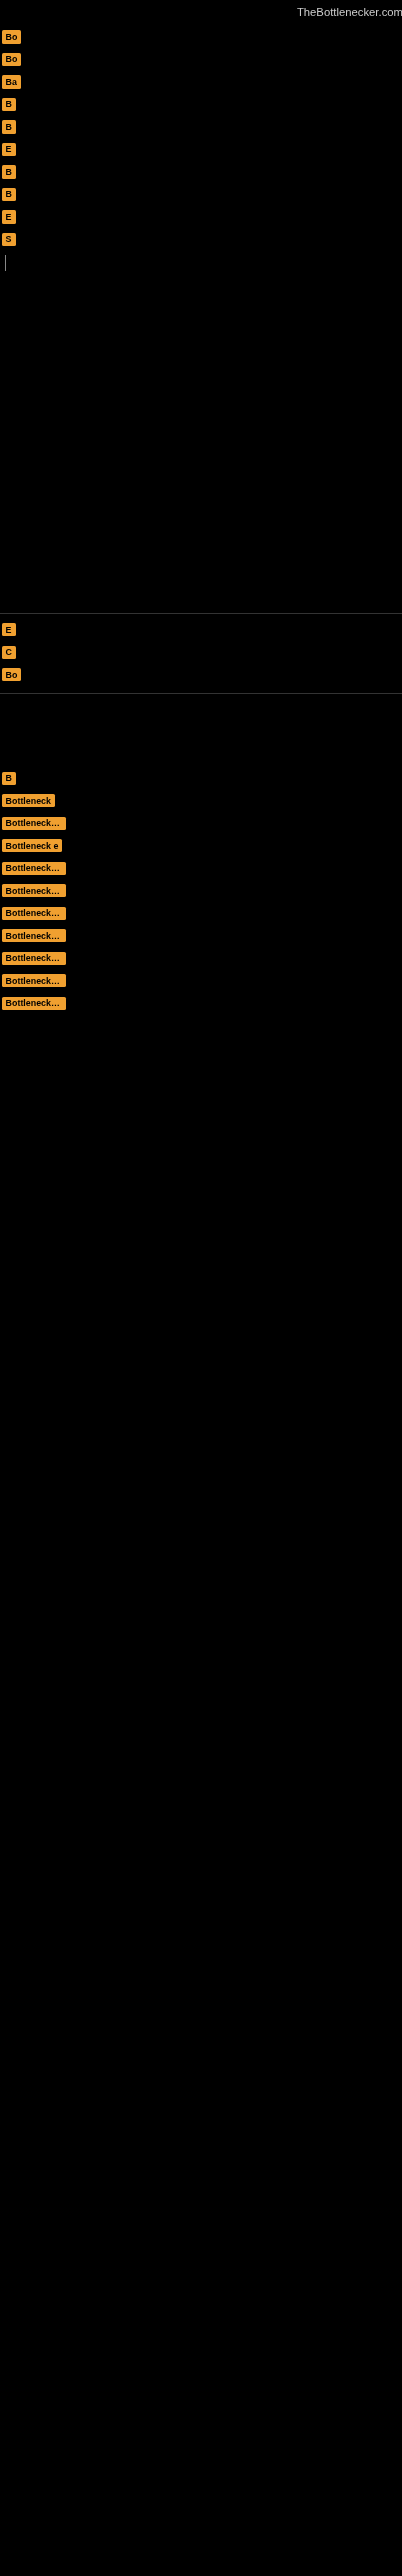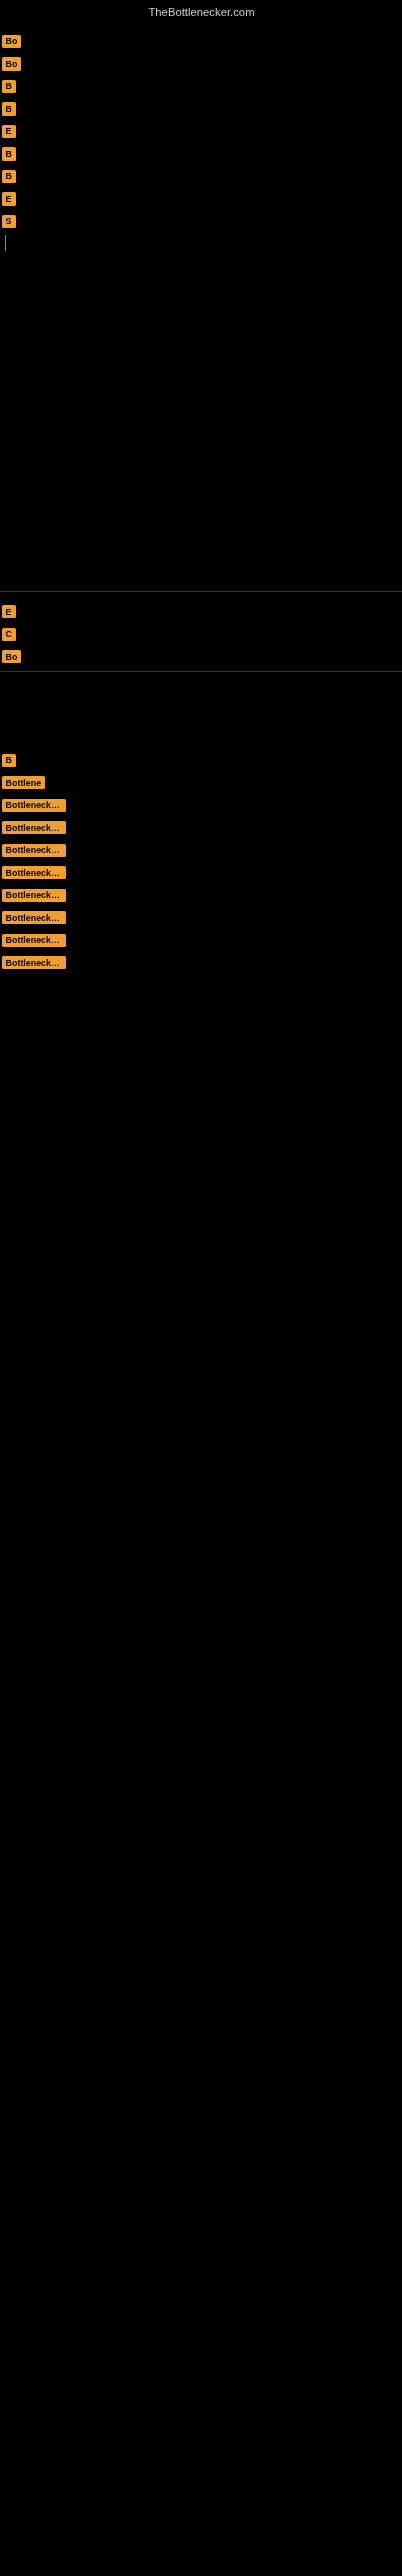--- a/index.html
+++ b/index.html
@@ -5,41 +5,41 @@
     * { margin: 0; padding: 0; box-sizing: border-box; }
     body {
       background: #000;
       color: #fff;
       font-family: Arial, sans-serif;
       width: 403px;
       min-height: 2576px;
       position: relative;
     }
     .site-title {
-      text-align: center;
+      text-align: right;
       font-size: 11.3px;
       color: #ccc;
       padding: 6.4px 0 3.2px 0;
     }
     .badge {
       display: inline-block;
       background: #f0a030;
       color: #000;
       font-size: 8.9px;
       font-weight: bold;
       padding: 1.6px 4px;
       border-radius: 1.6px;
       white-space: nowrap;
       overflow: hidden;
       text-overflow: ellipsis;
       max-width: 64px;
     }
     .row {
       display: flex;
-      align-items: flex-end;
+      align-items: flex-start;
       padding: 2.4px 1.6px;
       min-height: 22.5px;
     }
     .section {
       margin-top: 6.4px;
     }
     .divider {
       border: none;
       border-top: 0.8px solid #333;
       margin: 4.8px 0;
@@ -55,20 +55,23 @@
 <body>
 
 <div class="site-title">TheBottlenecker.com</div>
 
 <div class="section">
   <div class="row">
     <span class="badge">Bo</span>
   </div>
   <div class="row">
     <span class="badge">Bo</span>
+  </div>
+  <div class="row">
+    <span class="badge">Ba</span>
   </div>
   <div class="row">
     <span class="badge">B</span>
   </div>
   <div class="row">
     <span class="badge">B</span>
   </div>
   <div class="row">
     <span class="badge">E</span>
   </div>
@@ -107,24 +110,27 @@
 
 <hr class="divider">
 
 <div style="height: 64px;"></div>
 
 <div class="section">
   <div class="row">
     <span class="badge">B</span>
   </div>
   <div class="row">
-    <span class="badge">Bottlene</span>
+    <span class="badge">Bottleneck</span>
   </div>
   <div class="row">
     <span class="badge">Bottleneck re</span>
+  </div>
+  <div class="row">
+    <span class="badge">Bottleneck e</span>
   </div>
   <div class="row">
     <span class="badge">Bottleneck re</span>
   </div>
   <div class="row">
     <span class="badge">Bottleneck resu</span>
   </div>
   <div class="row">
     <span class="badge">Bottleneck resu</span>
   </div>

